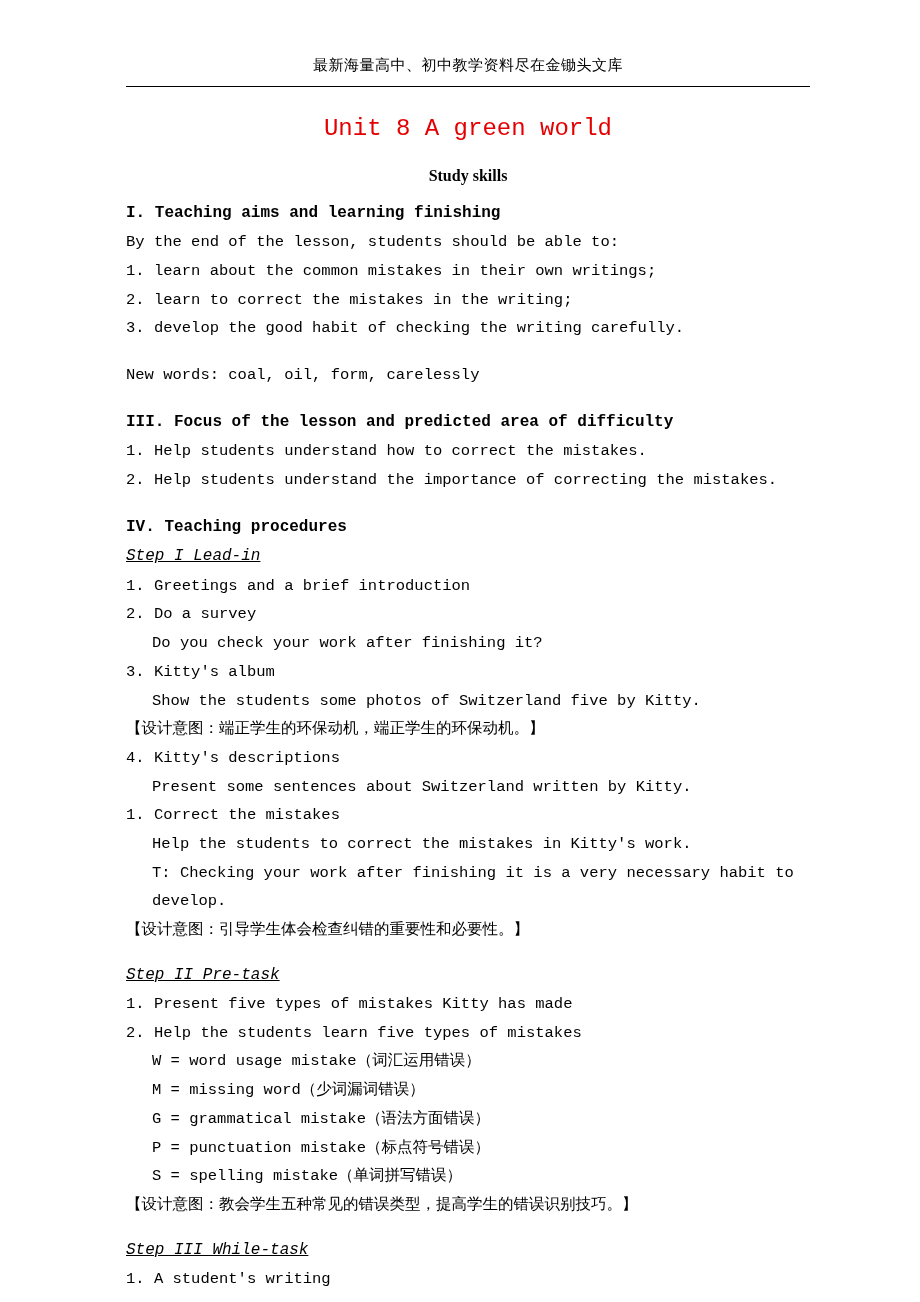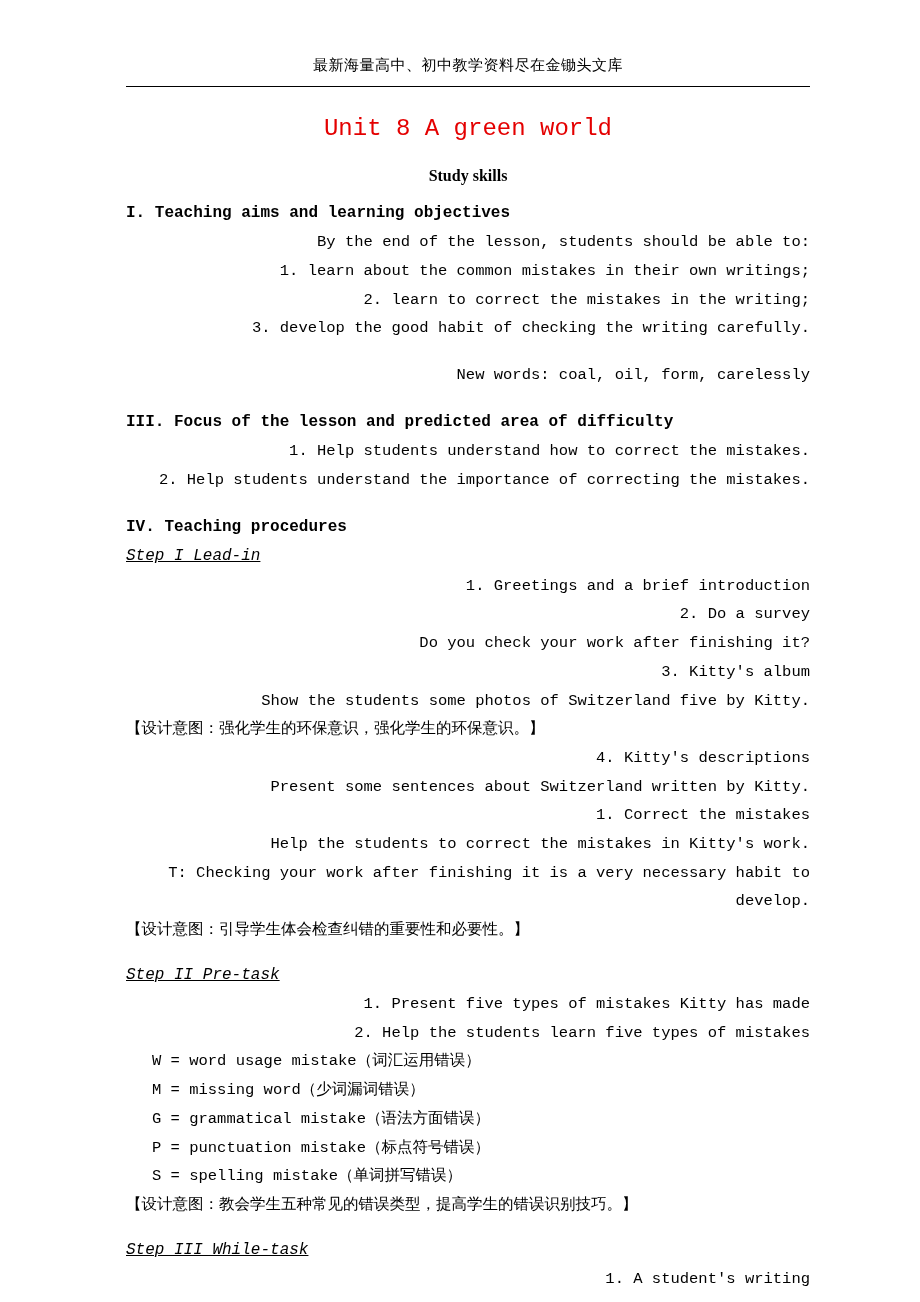--- a/index.html
+++ b/index.html
@@ -42,21 +42,20 @@
   }
   .section-head {
     font-family: "Consolas","Courier New",monospace;
     font-weight: bold;
     font-size: 16px;
     margin-top: 2px;
   }
   .mono {
     font-family: "Consolas","Courier New",monospace;
     font-size: 15.5px;
-    text-align: right;
   }
   .italic {
     font-family: "Consolas","Courier New",monospace;
     font-style: italic;
     font-size: 16px;
     text-decoration: underline;
   }
   .mixed {
     font-family: "Consolas","SimSun","Courier New",monospace;
     font-size: 15.5px;
@@ -68,21 +67,21 @@
 <body>
 
 <div class="page">
 
   <div class="header-line">最新海量高中、初中教学资料尽在金锄头文库</div>
 
   <div class="title">Unit 8 A green world</div>
   <div class="subtitle">Study skills</div>
 
   <div class="block">
-    <div class="section-head">I. Teaching aims and learning objectives</div>
+    <div class="section-head">I. Teaching aims and learning finishing</div>
     <div class="mono">By the end of the lesson, students should be able to:</div>
     <div class="mono">1. learn about the common mistakes in their own writings;</div>
     <div class="mono">2. learn to correct the mistakes in the writing;</div>
     <div class="mono">3. develop the good habit of checking the writing carefully.</div>
   </div>
 
   <div class="block">
     <div class="mono">New words: coal, oil, form, carelessly</div>
   </div>
 
@@ -94,21 +93,21 @@
 
   <div>
     <div class="section-head">IV. Teaching procedures</div>
 
     <div class="italic">Step I Lead-in</div>
     <div class="mono">1. Greetings and a brief introduction</div>
     <div class="mono">2. Do a survey</div>
     <div class="mono indent">Do you check your work after finishing it?</div>
     <div class="mono">3. Kitty's album</div>
     <div class="mono indent">Show the students some photos of Switzerland five by Kitty.</div>
-    <div class="mixed">【设计意图：强化学生的环保意识，强化学生的环保意识。】</div>
+    <div class="mixed">【设计意图：端正学生的环保动机，端正学生的环保动机。】</div>
     <div class="mono">4. Kitty's descriptions</div>
     <div class="mono indent">Present some sentences about Switzerland written by Kitty.</div>
     <div class="mono">1. Correct the mistakes</div>
     <div class="mono indent">Help the students to correct the mistakes in Kitty's work.</div>
     <div class="mono indent">T: Checking your work after finishing it is a very necessary habit to develop.</div>
     <div class="mixed">【设计意图：引导学生体会检查纠错的重要性和必要性。】</div>
 
     <div style="height:16px"></div>
 
     <div class="italic">Step II Pre-task</div>

